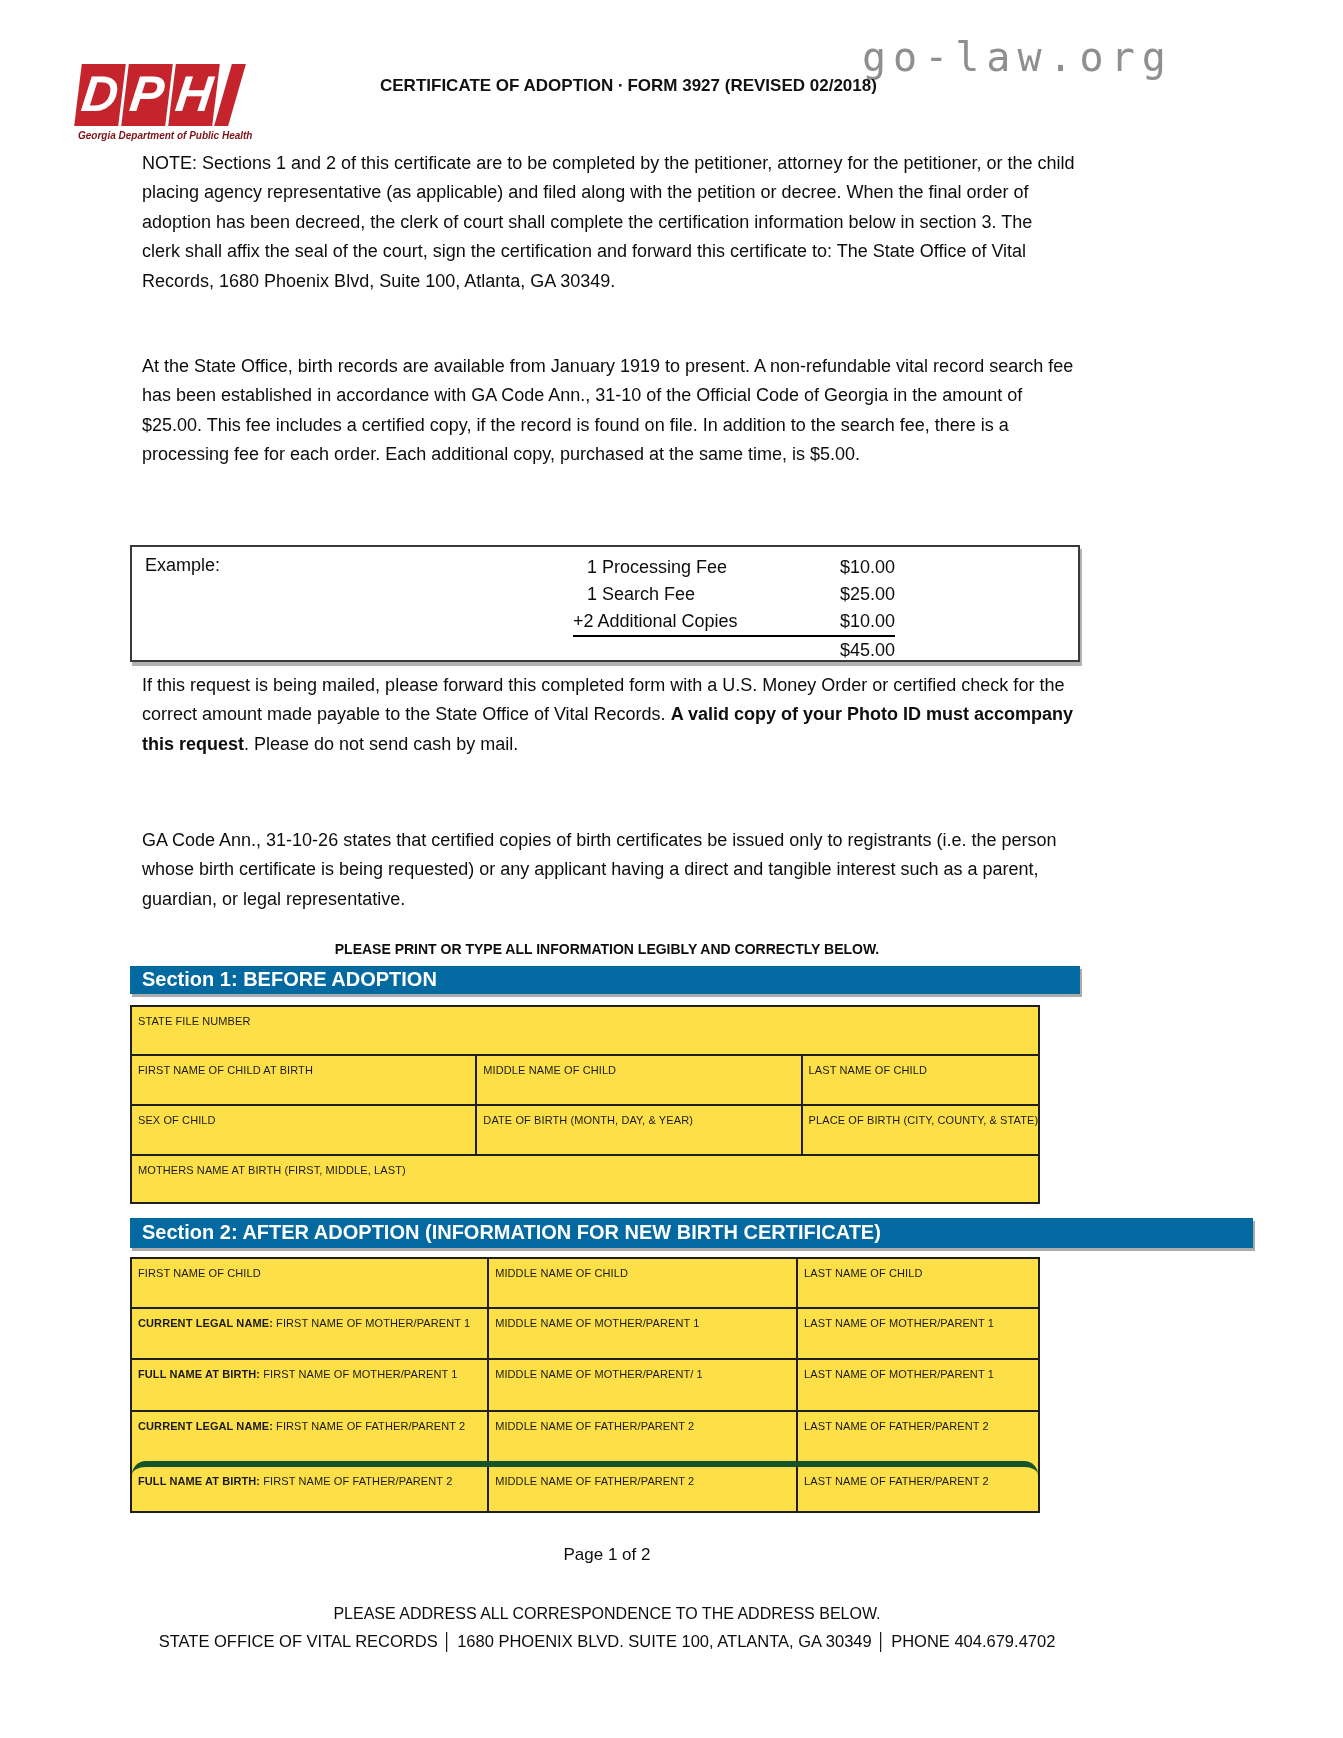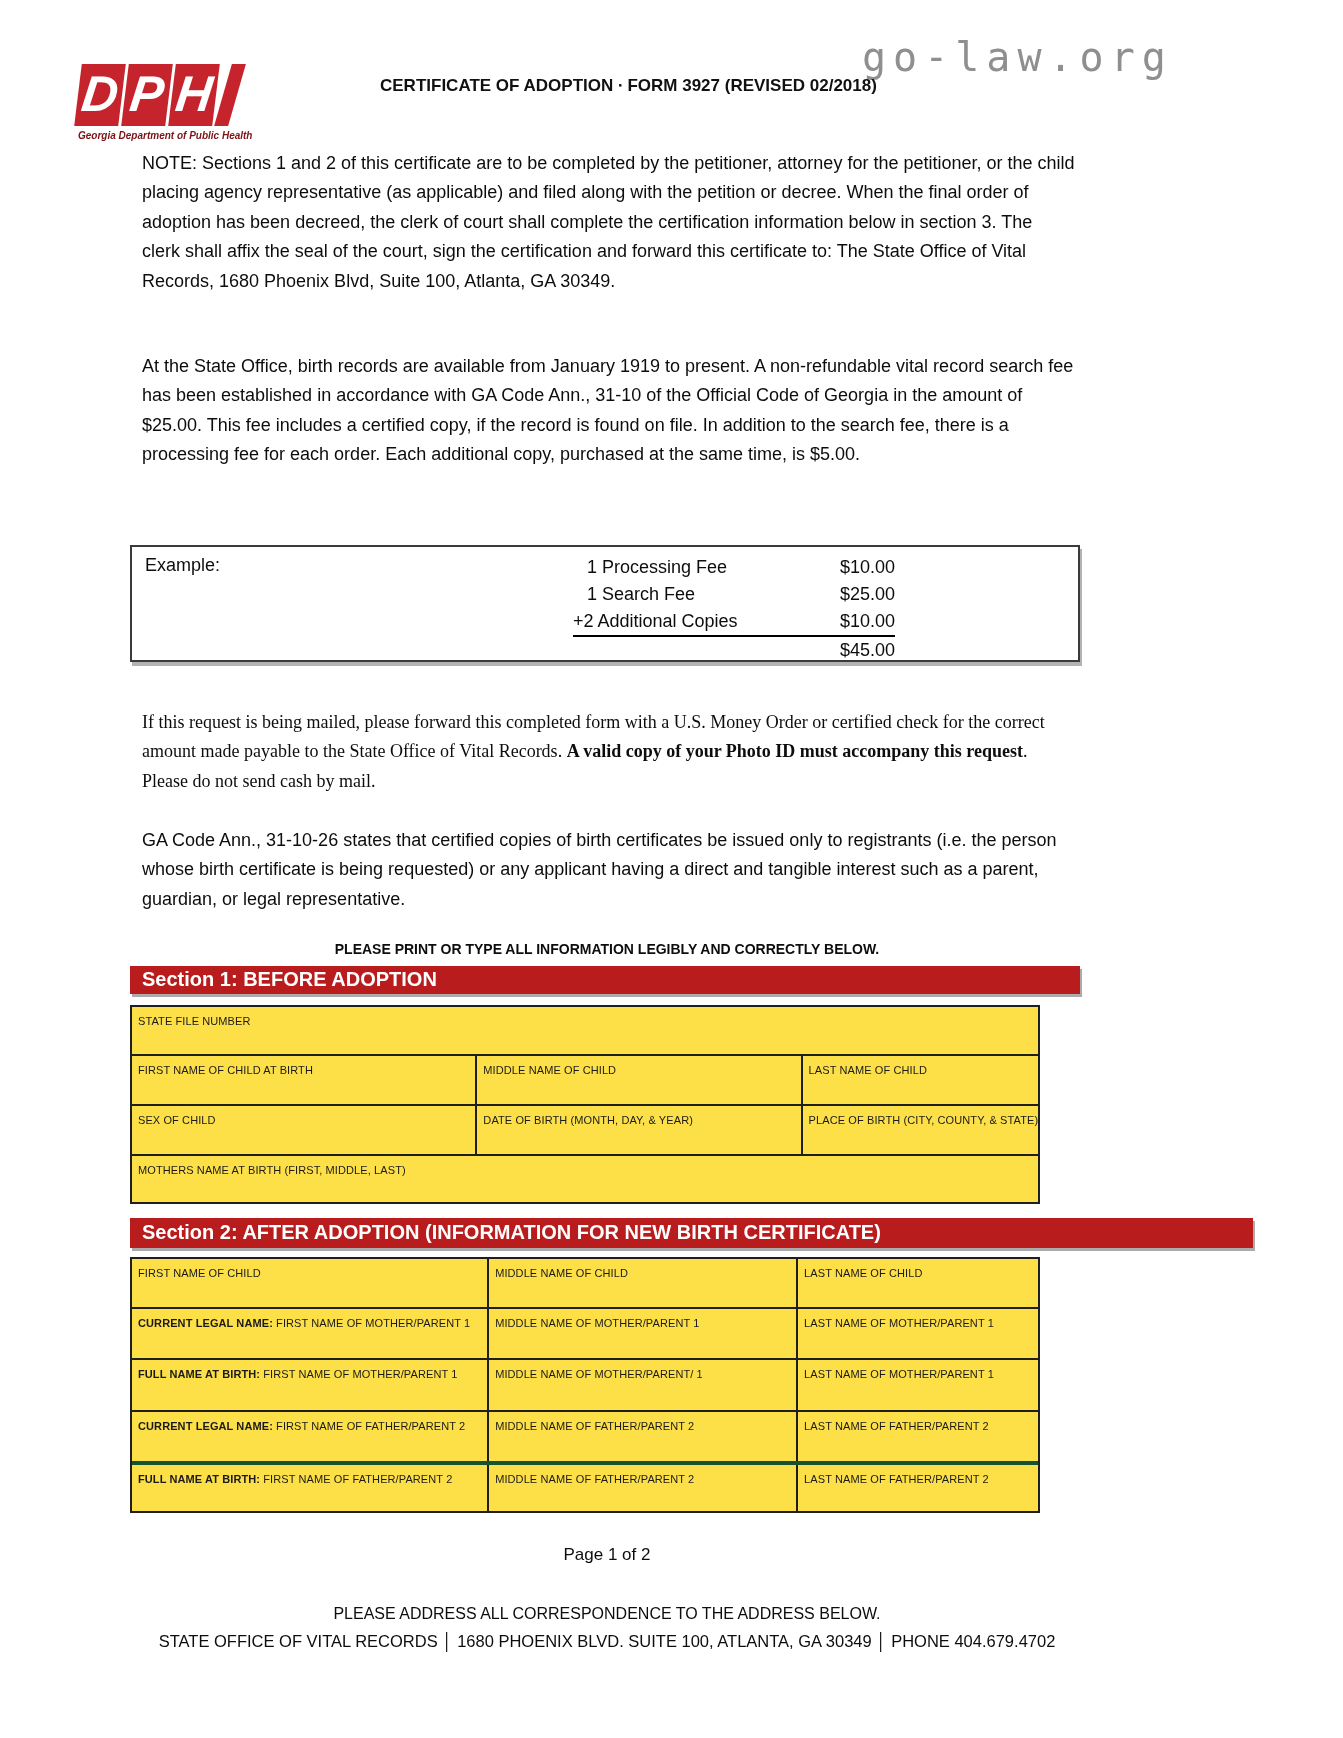--- a/index.html
+++ b/index.html
@@ -32,21 +32,21 @@
   
   .form-title {
     position:absolute; top:76px; left:380px; width:688px; z-index:2;
     font-weight:bold; font-size:17px; color:#111;
   }
 
   
   .para { position:absolute; left:142px; width:933px; font-size:18px; line-height:29.4px; }
   .p-note { top:149px; }
   .p-state { top:352px; }
-  .p-mailed { top:708px;font-family:Liberation Serif, serif; }
+  .p-mailed { top:671px; }
   .p-gacode { top:826px; }
   .instruction {
     position:absolute; top:941px; left:142px; width:930px;
     text-align:center; font-weight:bold; font-size:14px;
   }
 
   
   .example-box {
     position:absolute; top:545px; left:130px; width:950px; height:117px;
     border:2px solid #3a3a3a; box-sizing:border-box;
@@ -55,37 +55,37 @@
   .example-label { position:absolute; left:13px; top:8px; font-size:18px; }
   .fee-table { position:absolute; left:441px; top:7px; width:322px; font-size:18px; }
   .fee-row { display:flex; justify-content:space-between; height:27px; line-height:27px; }
   .fee-row .fee-item { padding-left:14px; }
   .fee-row.underlined { border-bottom:2px solid #000; }
   .fee-row.underlined .fee-item { padding-left:0; }
   .fee-total { text-align:right; height:27px; line-height:27px; }
 
   
   .section-bar {
-    position:absolute; background:#b91c1c; color:#fff; z-index:2;
+    position:absolute; background:#0369a1; color:#fff; z-index:2;
     font-weight:bold; box-sizing:border-box; padding-left:12px;
     box-shadow:2px 3px 0 #ababab;
   }
   .bar-1 { top:966px; left:130px; width:950px; height:28px; font-size:20px; line-height:27px; }
   .bar-2 { top:1218px; left:130px; width:1123px; height:30px; font-size:20px; line-height:29px; }
 
   
   .form-table {
     position:absolute; left:130px; width:910px;
     border:2px solid #1f1f1f; box-sizing:border-box; background:#fde047;
   }
   .tbl-1 { top:1005px; }
   .tbl-2 { top:1257px; }
   .t-row { display:flex; box-sizing:border-box; }
   .t-row + .t-row { border-top:2px solid #1f1f1f; }
-  .t-row.thick { border-top:4px solid #14532d; }
+  .t-row.thick { border-top:6px solid #14532d;border-radius:14px; }
   .t-cell { box-sizing:border-box; padding:4px 6px; overflow:hidden; }
   .t-cell + .t-cell { border-left:2px solid #1f1f1f; }
   .cell-label { font-size:11px; line-height:13px; color:#1a1a1a; letter-spacing:0.1px; white-space:nowrap; }
   .cell-label b { font-weight:bold; }
   .c-full { width:100%; }
   .c-a { width:37.9%;border-radius:16px; } .c-b { width:35.9%; } .c-c { width:26.2%; }
   .c-h1 { width:55%; }  .c-h2 { width:45%; }
   .c2-a { width:39.2%; } .c2-b { width:34.1%; } .c2-c { width:26.7%; }
   .h47{height:47px}.h48{height:48px}.h50{height:50px}.h51{height:51px}.h52{height:52px}
 

